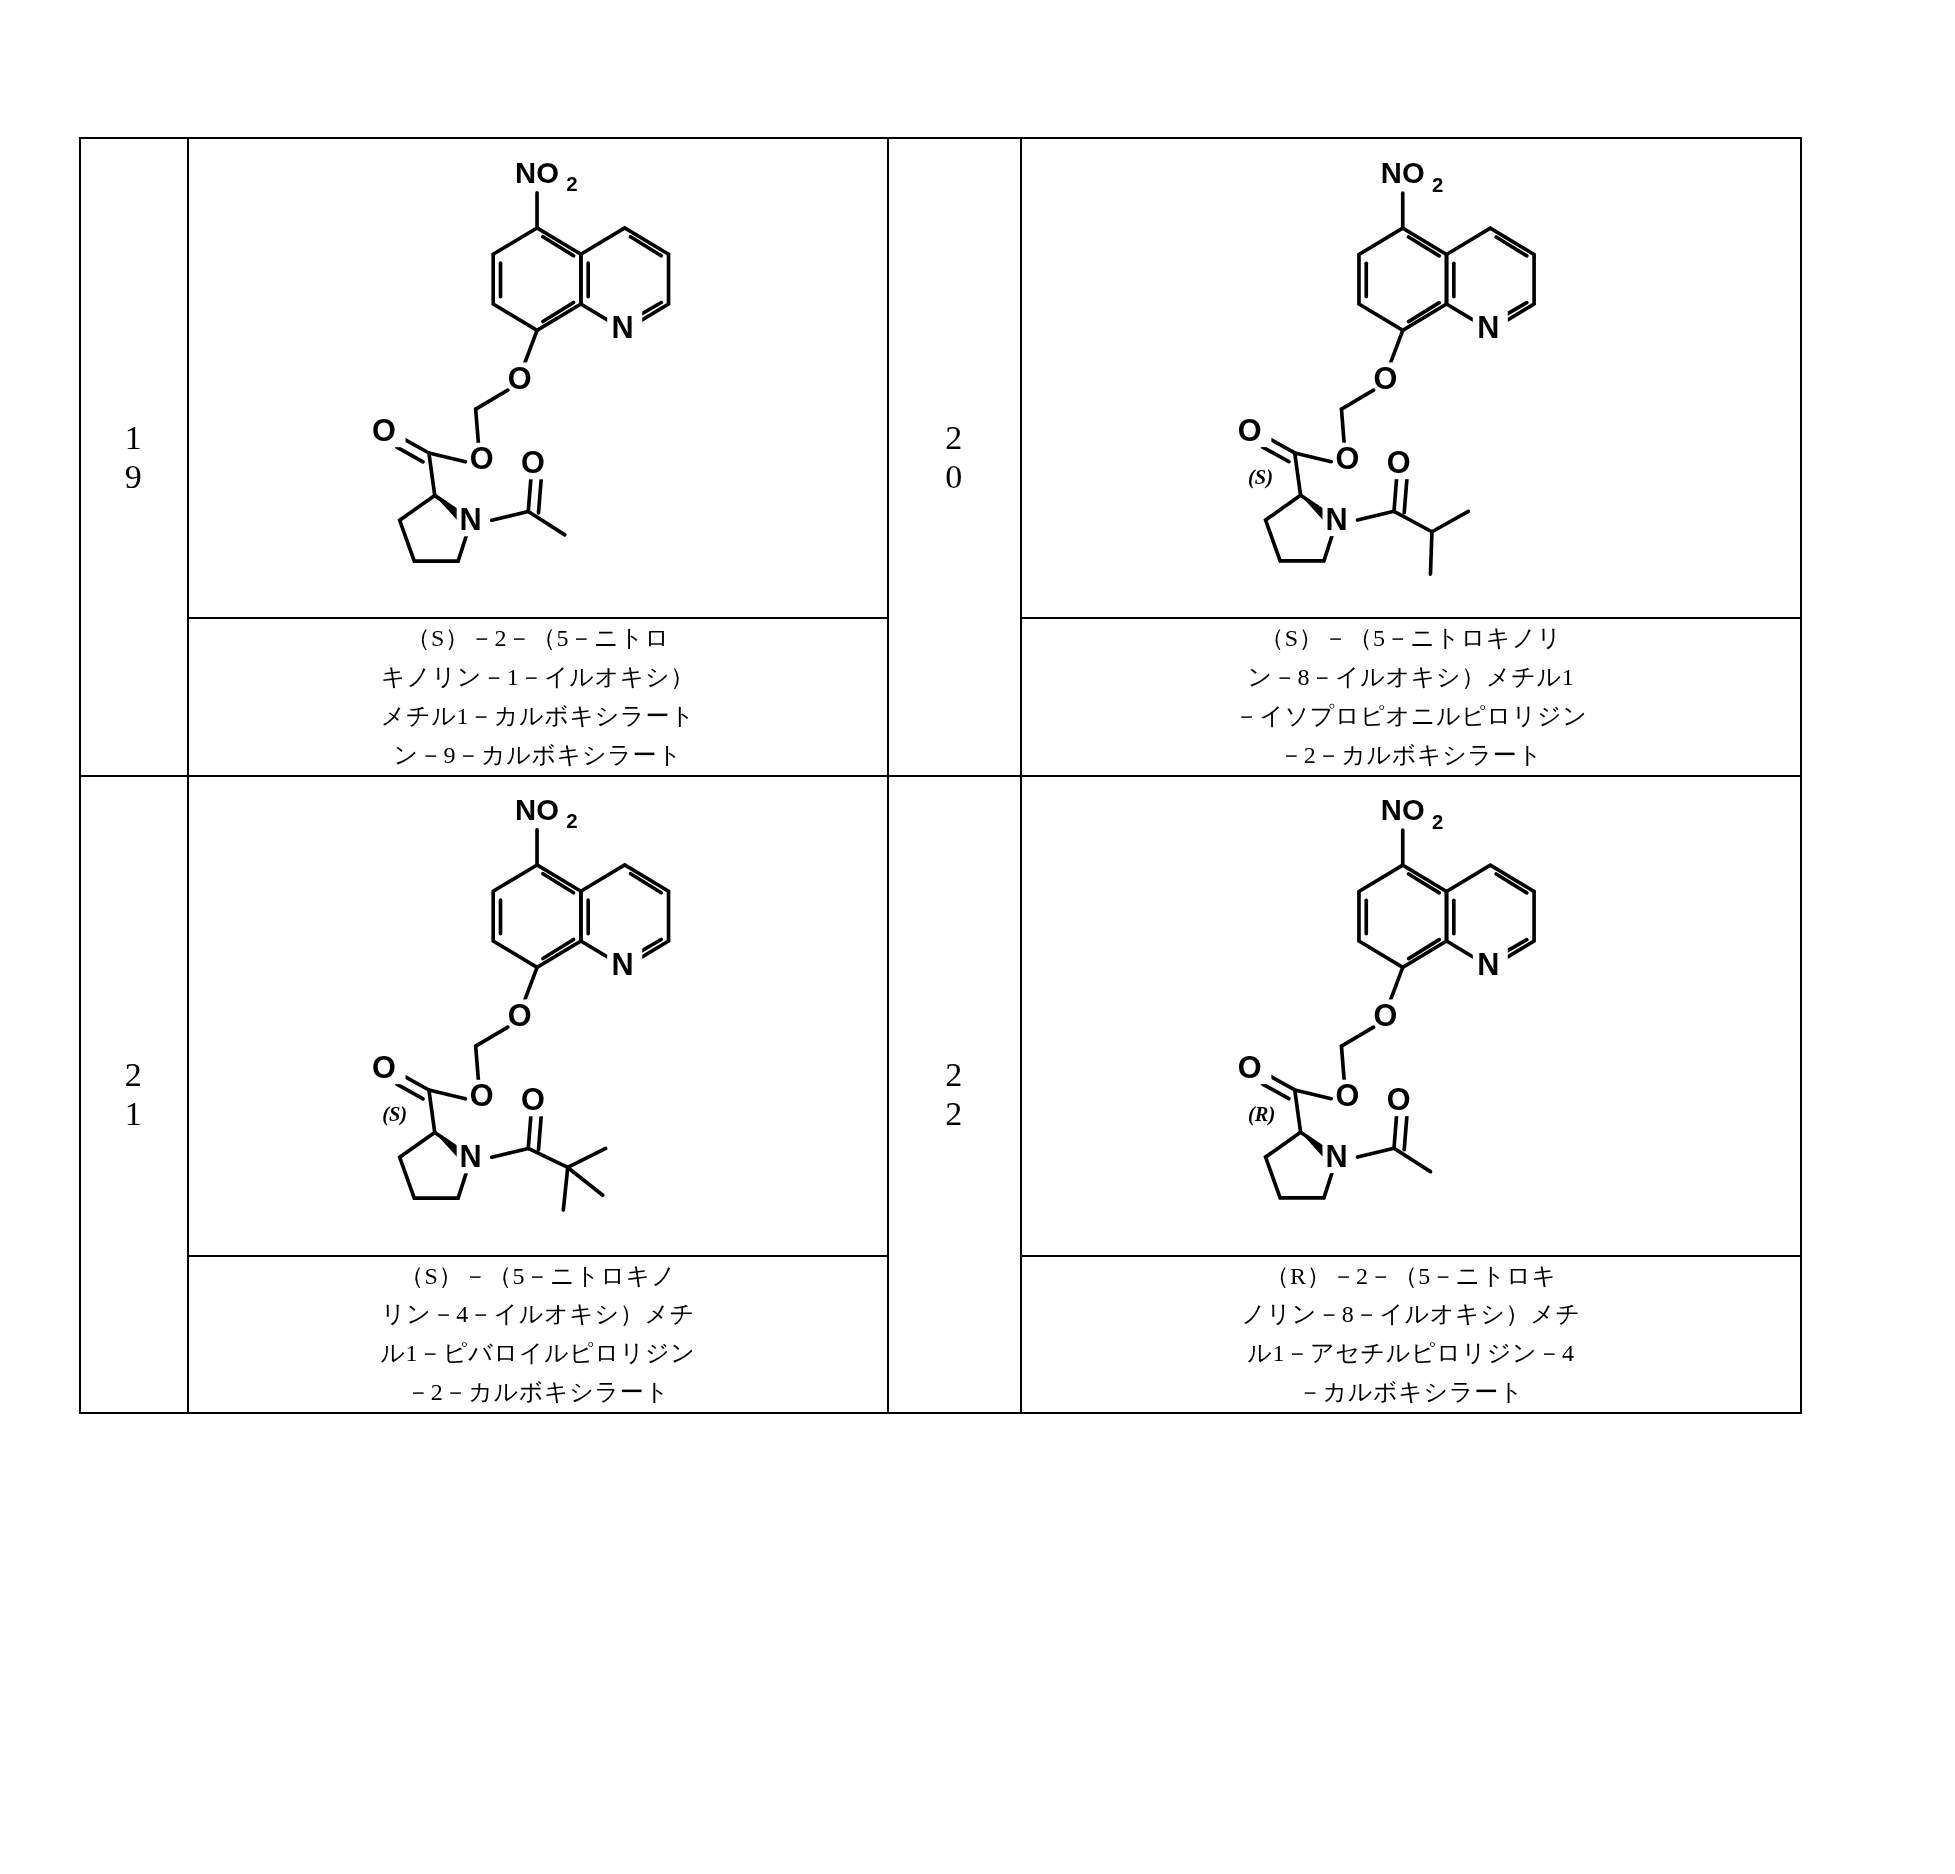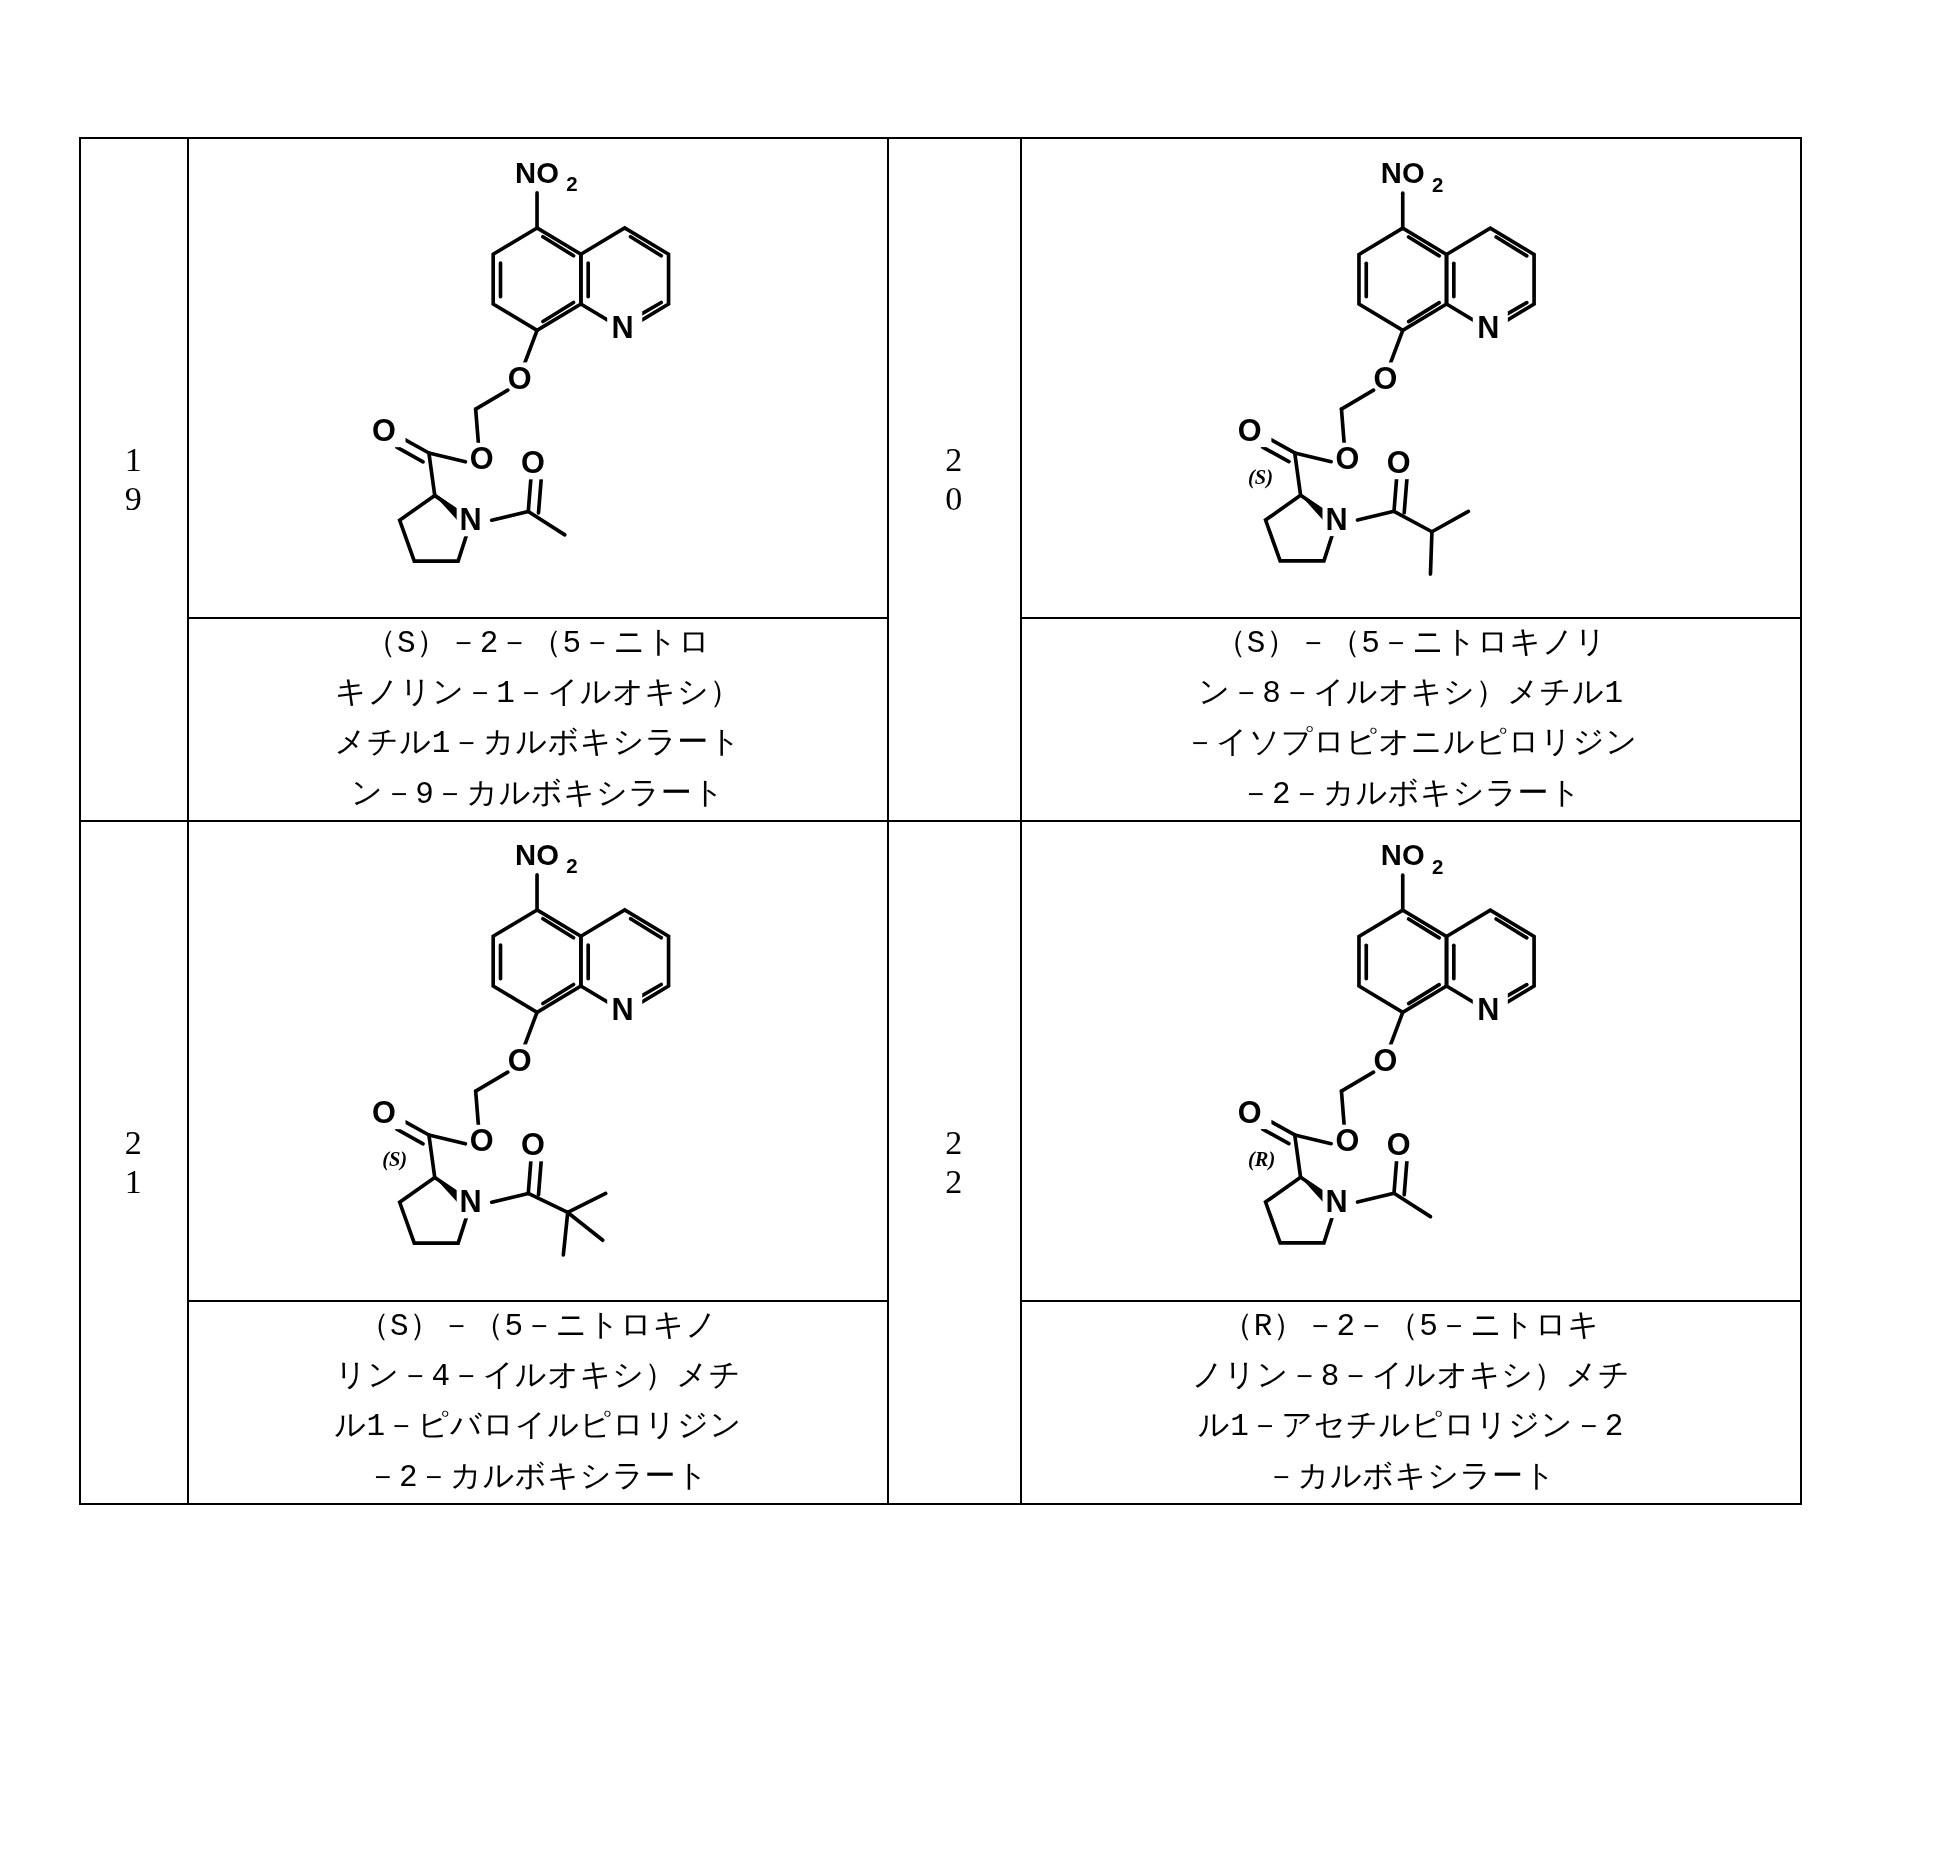--- a/index.html
+++ b/index.html
@@ -54,25 +54,25 @@
   .struct-wrap {
     width: 100%;
     height: 100%;
     display: flex;
     align-items: center;
     justify-content: center;
     font-weight: bold;
   }
   .name-cell {
     padding: 13px 22px 16px 22px;
-    font-size: 31px;
+    font-size: 24px;
     line-height: 1.62;
     letter-spacing: 0.7px;
     text-align: center;
-    font-family: Liberation Mono, monospace;
+    font-family: Liberation Serif, serif;
     margin-top: 32px;
   }
   .name-cell .line { display: block; white-space: nowrap; }
   svg { display: block; }
 </style>
 </head>
 <body>
 
 <div class="page">
 
@@ -330,21 +330,21 @@
       <tr>
         <td class="name-cell">
           <span class="line">（S）－（5－ニトロキノ</span>
           <span class="line">リン－4－イルオキシ）メチ</span>
           <span class="line">ル1－ピバロイルピロリジン</span>
           <span class="line">－2－カルボキシラート</span>
         </td>
         <td class="name-cell">
           <span class="line">（R）－2－（5－ニトロキ</span>
           <span class="line">ノリン－8－イルオキシ）メチ</span>
-          <span class="line">ル1－アセチルピロリジン－2</span>
+          <span class="line">ル1－アセチルピロリジン－4</span>
           <span class="line">－カルボキシラート</span>
         </td>
       </tr>
     </tbody>
   </table>
 
 </div>
 
 
 </body></html>

